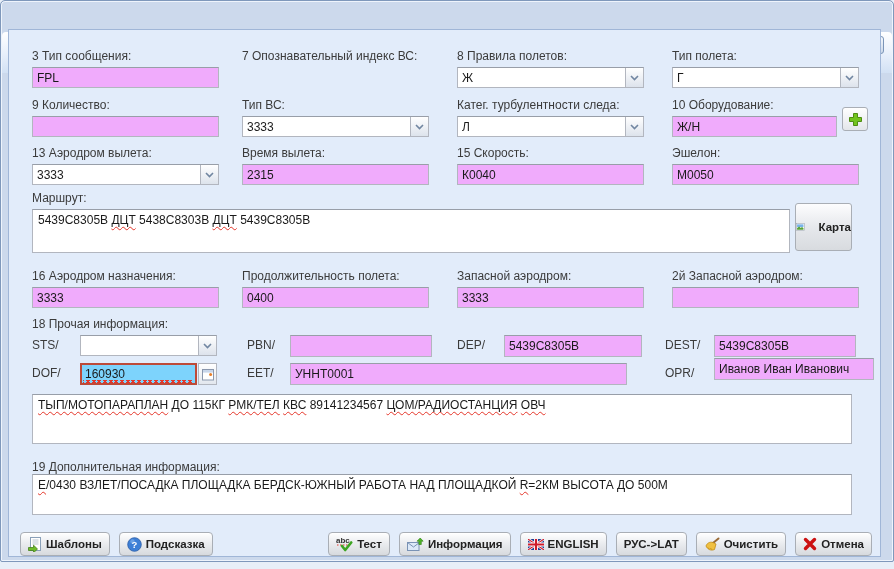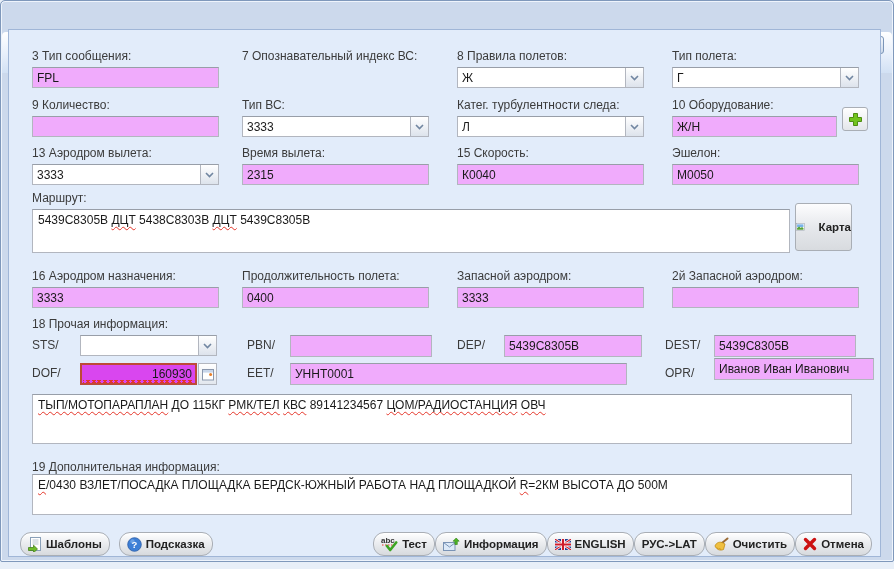--- a/index.html
+++ b/index.html
@@ -40,47 +40,47 @@
     font:12px/15px "Liberation Sans",sans-serif; color:#1a1a1a; padding:3px 5px;
     overflow:hidden; white-space:pre-wrap; }
 
   .miss { text-decoration-line: underline; text-decoration-style: wavy;
     text-decoration-color:#e5362a; text-decoration-thickness:1px; text-underline-offset:2px; }
 
   .inline-lbl { position:absolute; font-size:12px; color:#3b3b3b; }
   .ifield { position:absolute; height:22px; }
 
   .dof-wrap { display:flex; height:22px; }
-  .dof-field { flex:1; position:relative; background:#d946ef; border:2px solid #bd4a38;
-    font:12px/18px "Liberation Sans",sans-serif; color:#1a1a1a; padding:0 3px;text-align:right; }
+  .dof-field { flex:1; position:relative; background:#7dd3fc; border:2px solid #bd4a38;
+    font:12px/18px "Liberation Sans",sans-serif; color:#1a1a1a; padding:0 3px; }
   .dof-field::after { content:""; position:absolute; left:1px; right:1px; bottom:0; height:3px;
     background:
       repeating-linear-gradient(45deg,  #e5362a 0 1.4px, transparent 1.4px 4px),
       repeating-linear-gradient(135deg, #e5362a 0 1.4px, transparent 1.4px 4px); }
   .cal-btn { width:19px; margin-left:1px; border:1px solid #b2b6bf; background:linear-gradient(#ffffff,#e2e7ee);
     display:flex; align-items:center; justify-content:center; cursor:pointer; }
 
   .btn { display:inline-flex; align-items:center; justify-content:center; gap:4px;
-    height:24px; padding:4px 7px; border:1px solid #a9aeb5; border-radius:11px; cursor:pointer;
+    height:24px; padding:4px 7px; border:1px solid #a9aeb5; border-radius:4px; cursor:pointer;
     background:linear-gradient(#ffffff,#ebedf0 45%, #d7dade);
     font:bold 11.5px "Liberation Sans",sans-serif; color:#222; white-space:nowrap;
     box-shadow: inset 0 1px 0 rgba(255,255,255,.7); }
 
   .plus-btn { position:absolute; left:833px; top:77px; width:26px; height:24px;
     border:1px solid #a9aeb5; border-radius:3px; cursor:pointer;
     background:linear-gradient(#ffffff,#e3e6ea); display:flex; align-items:center; justify-content:center; }
 
   .map-btn { position:absolute; left:786px; top:173px; width:57px; height:48px;
     border:1px solid #a9aeb5; border-radius:3px; cursor:pointer;
     background:linear-gradient(#fdfdfe,#e6e8ec 50%, #d8dbdf);
     display:flex; align-items:center; justify-content:center; gap:14px;
     font:bold 11.5px "Liberation Sans",sans-serif; color:#222; }
 
   .footer-left  { position:absolute; left:11px;  top:502px; display:flex; gap:9px; }
-  .footer-right { position:absolute; right:8px;  top:502px; display:flex; }
+  .footer-right { position:absolute; right:8px;  top:502px; display:flex; gap:9px; }
 </style>
 </head>
 <body>
 
 <div class="window">
   <div class="titlebar">
     <span class="title">Информация по плану</span>
     <span class="close-btn">
       <svg width="11" height="11" viewBox="0 0 11 11">
         <path d="M2.2 2.2 L8.8 8.8 M8.8 2.2 L2.2 8.8" stroke="#39537d" stroke-width="1.8" stroke-linecap="round"></path>

